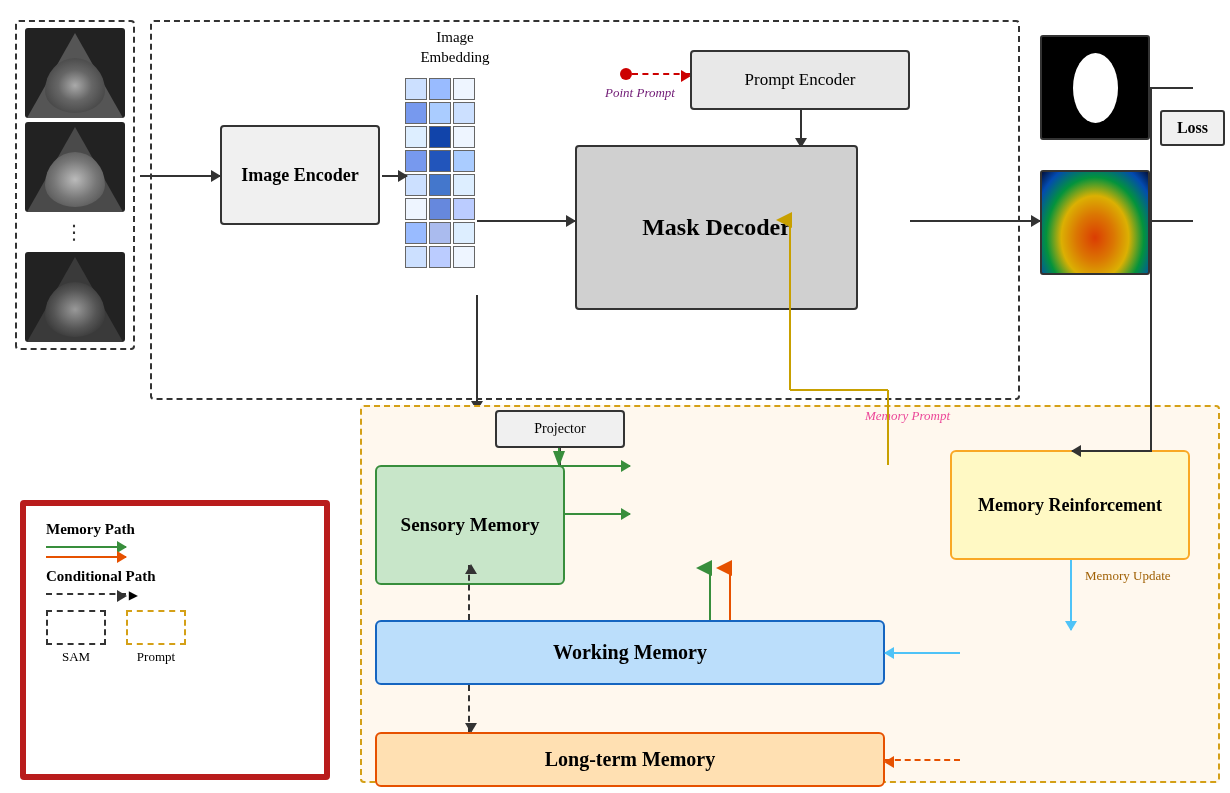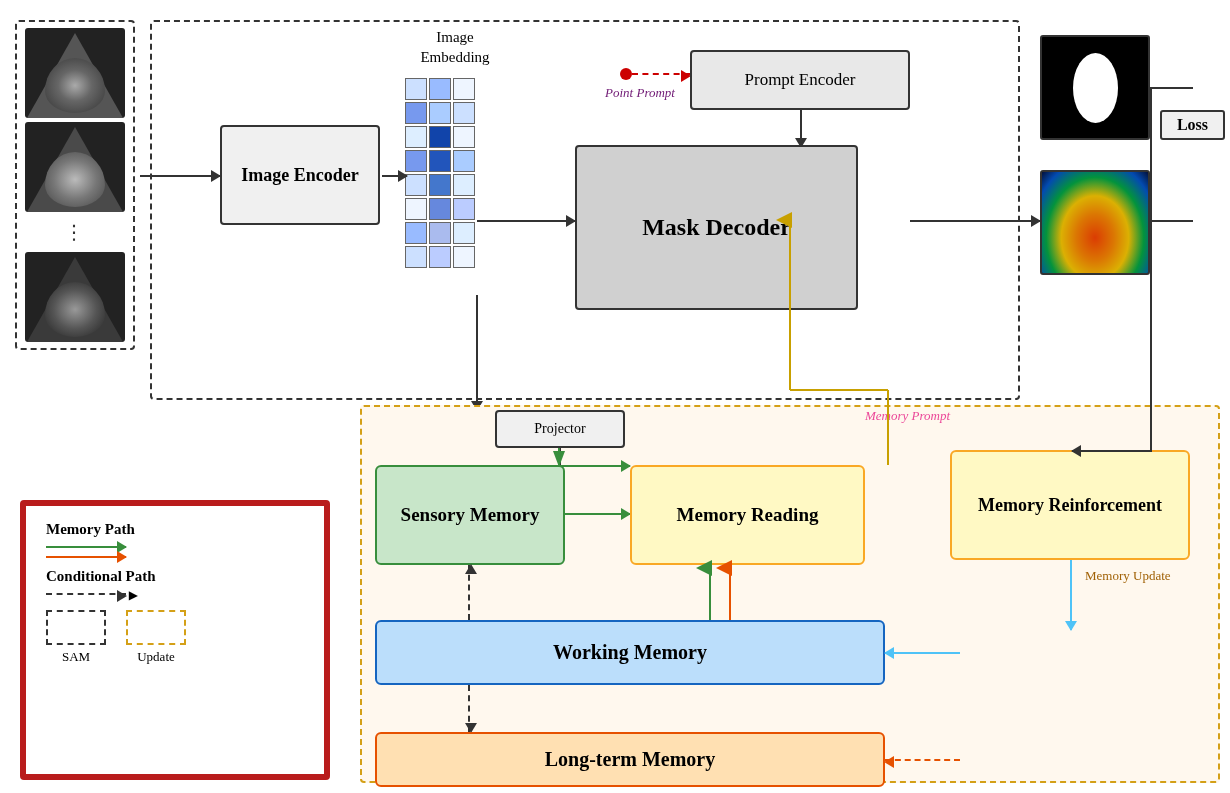--- a/index.html
+++ b/index.html
@@ -338,21 +338,21 @@
       background: radial-gradient(ellipse at 50% 65%, #ff4400 0%, #ff8800 25%, #ffcc00 45%, #00aa44 65%, #0055cc 85%, #001144 100%);
       opacity: 0.85;
     }
 
     
     .loss-box {
       position: absolute;
       left: 1150px;
       top: 100px;
       width: 65px;
-      height: 30px;
+      height: 36px;
       background: #f0f0f0;
       border: 2px solid #333;
       border-radius: 3px;
       display: flex;
       align-items: center;
       justify-content: center;
       font-size: 16px;
       font-weight: bold;
     }
 
@@ -402,21 +402,21 @@
       border-left: 6px solid transparent;
       border-right: 6px solid transparent;
     }
 
     
     .sensory-memory-box {
       position: absolute;
       left: 365px;
       top: 455px;
       width: 190px;
-      height: 100px;
+      height: 120px;
       background: #c8e6c9;
       border: 2px solid #388e3c;
       border-radius: 6px;
       display: flex;
       align-items: center;
       justify-content: center;
       text-align: center;
       font-size: 19px;
       font-weight: bold;
     }
@@ -955,24 +955,20 @@
 
   <div class="arr-proj-to-mr-h"></div>
 
   <div class="sensory-memory-box">
     <span>Sensory
 Memory</span>
   </div>
 
   <div class="arrow-sm-to-mr"></div>
 
-  <div class="memory-reading-box">
-    <span>Memory
-Reading</span>
-  </div>
 
   <div class="memory-prompt-label">Memory
 Prompt</div>
 
   <svg style="position:absolute;left:730px;top:180px;width:150px;height:280px;overflow:visible;">
     <defs>
       <marker id="gold-arrow-up" markerWidth="8" markerHeight="8" refX="4" refY="7" orient="auto">
         <path d="M0,8 L4,0 L8,8 z" fill="#c8a000"></path>
       </marker>
       <marker id="gold-arrow-right" markerWidth="8" markerHeight="8" refX="7" refY="3" orient="auto">
@@ -1048,19 +1044,19 @@
       <span class="legend-label"></span>
     </div>
     <div style="margin-top: 15px;">
       <div class="legend-boxes-row">
         <div class="legend-box-item">
           <div class="legend-dashed-box"></div>
           <span class="legend-box-label">SAM</span>
         </div>
         <div class="legend-box-item">
           <div class="legend-dashed-box-orange"></div>
-          <span class="legend-box-label">Update</span>
+          <span class="legend-box-label">Prompt</span>
         </div>
       </div>
     </div>
   </div>
 
 </div>
 
 </body></html>

